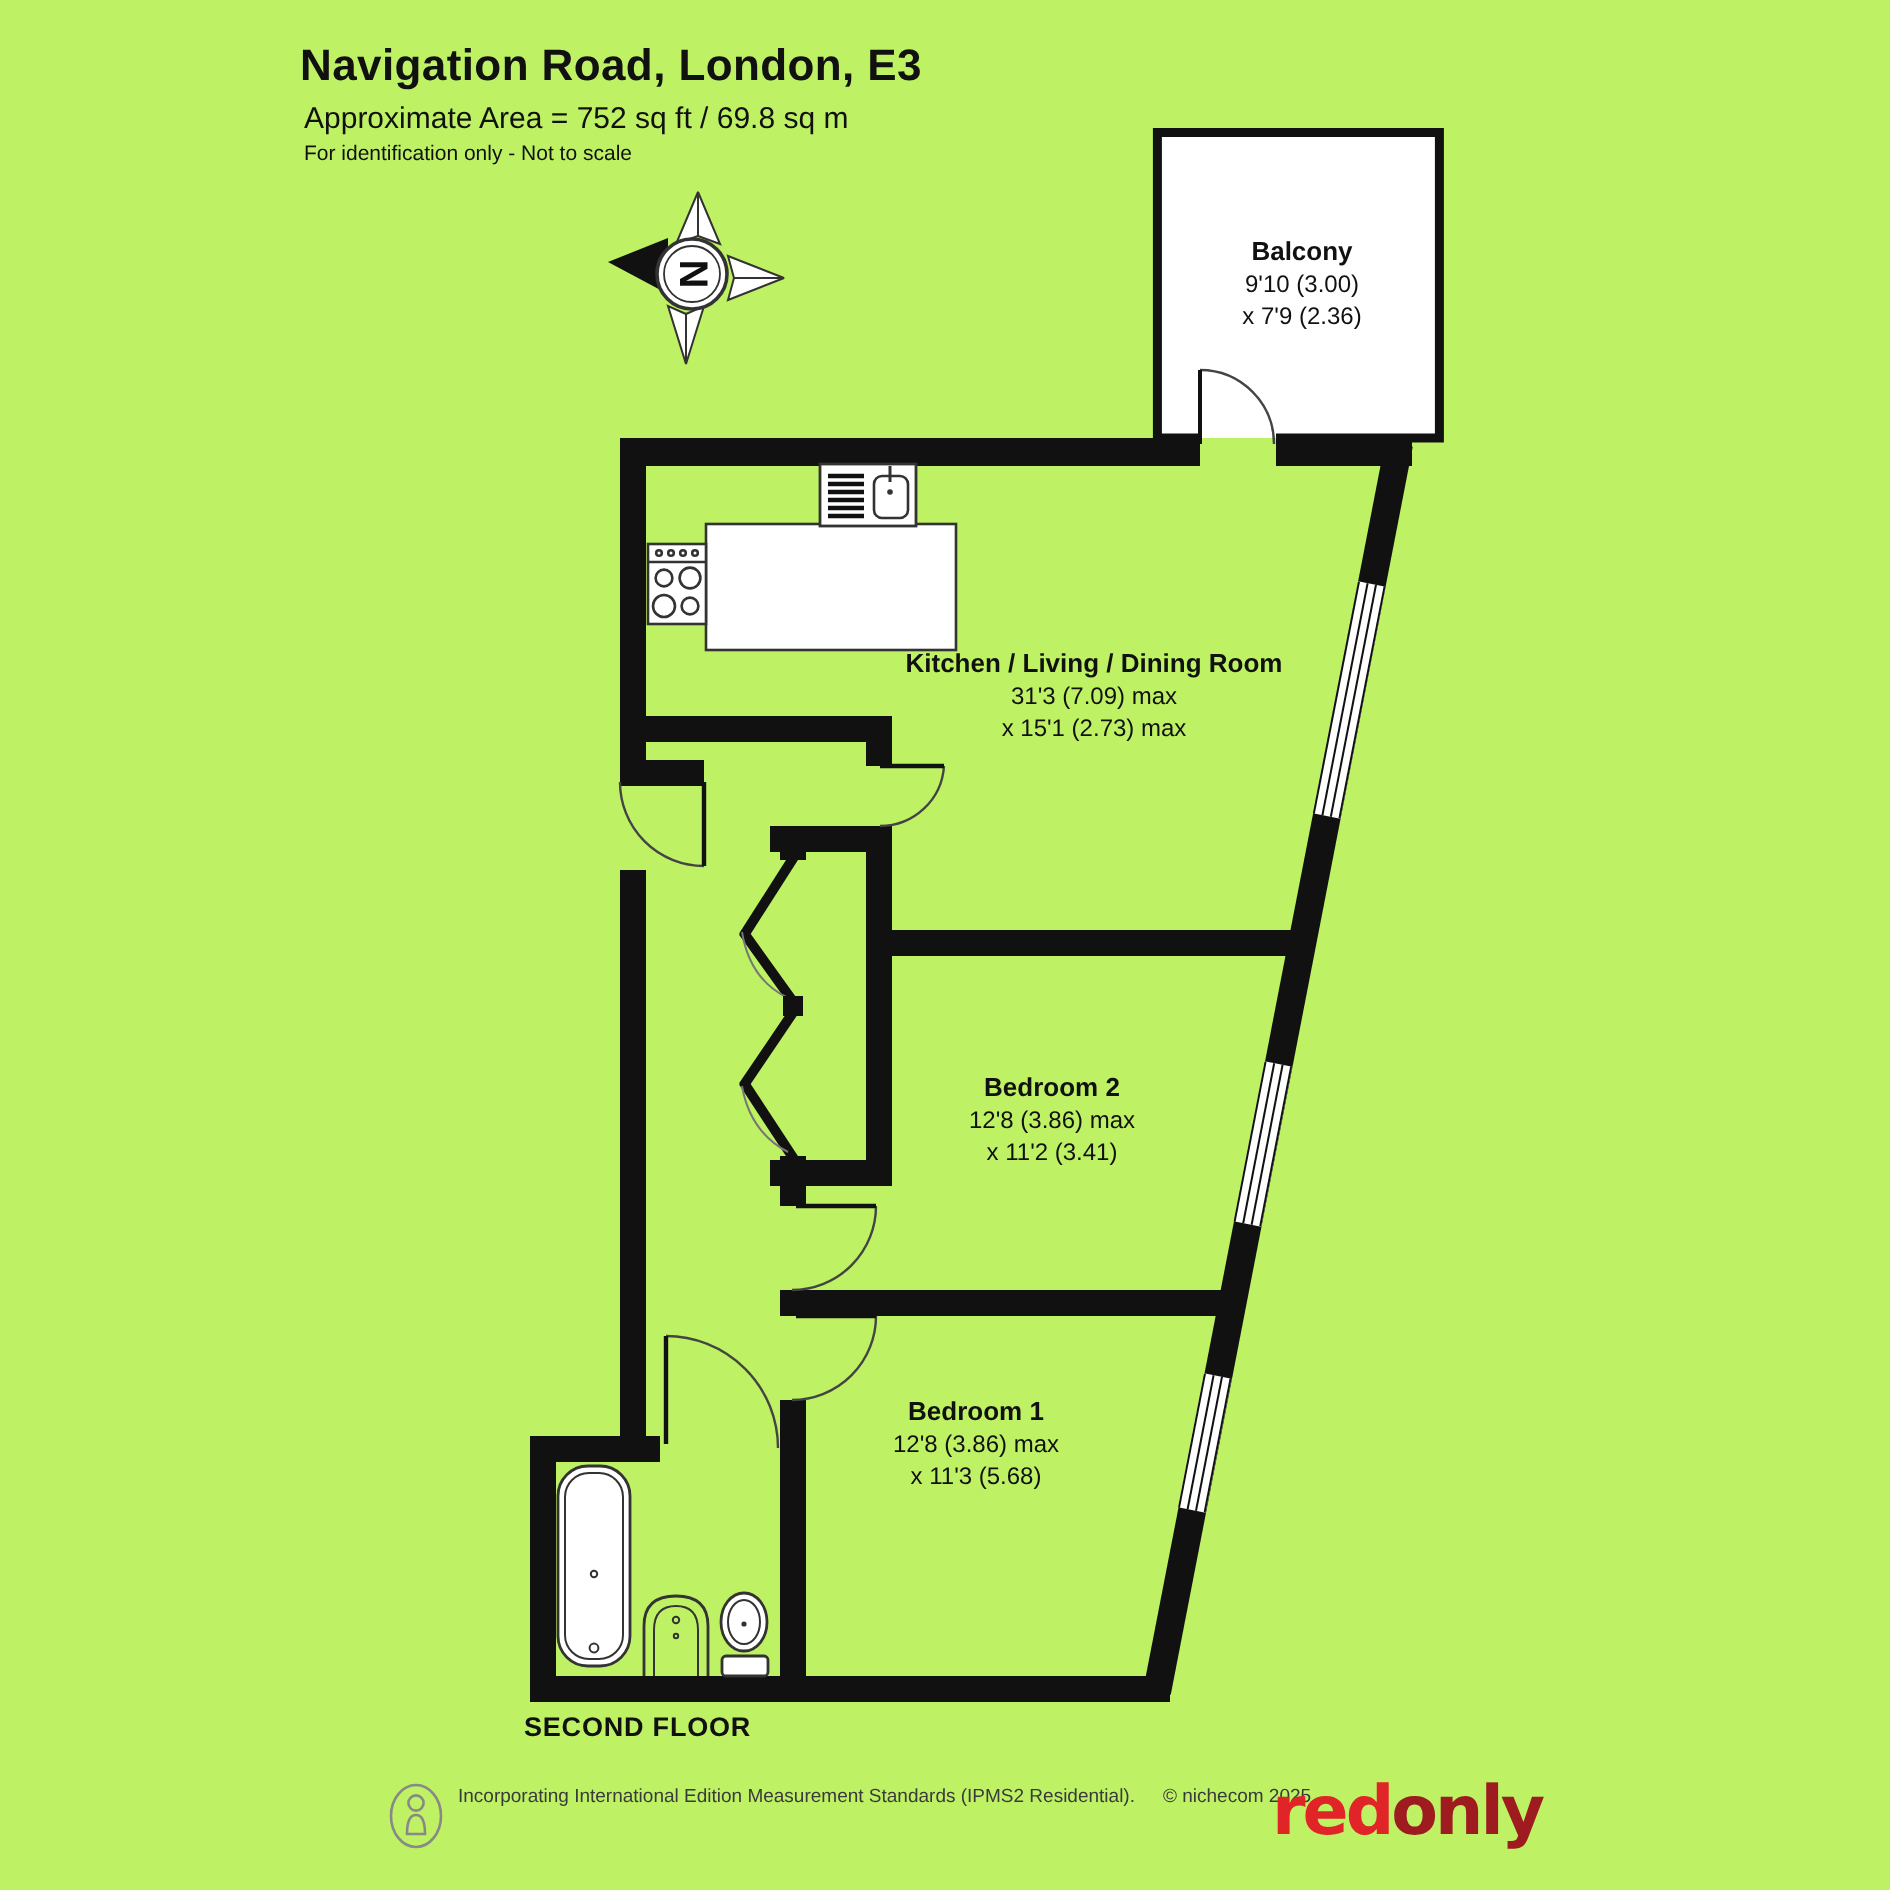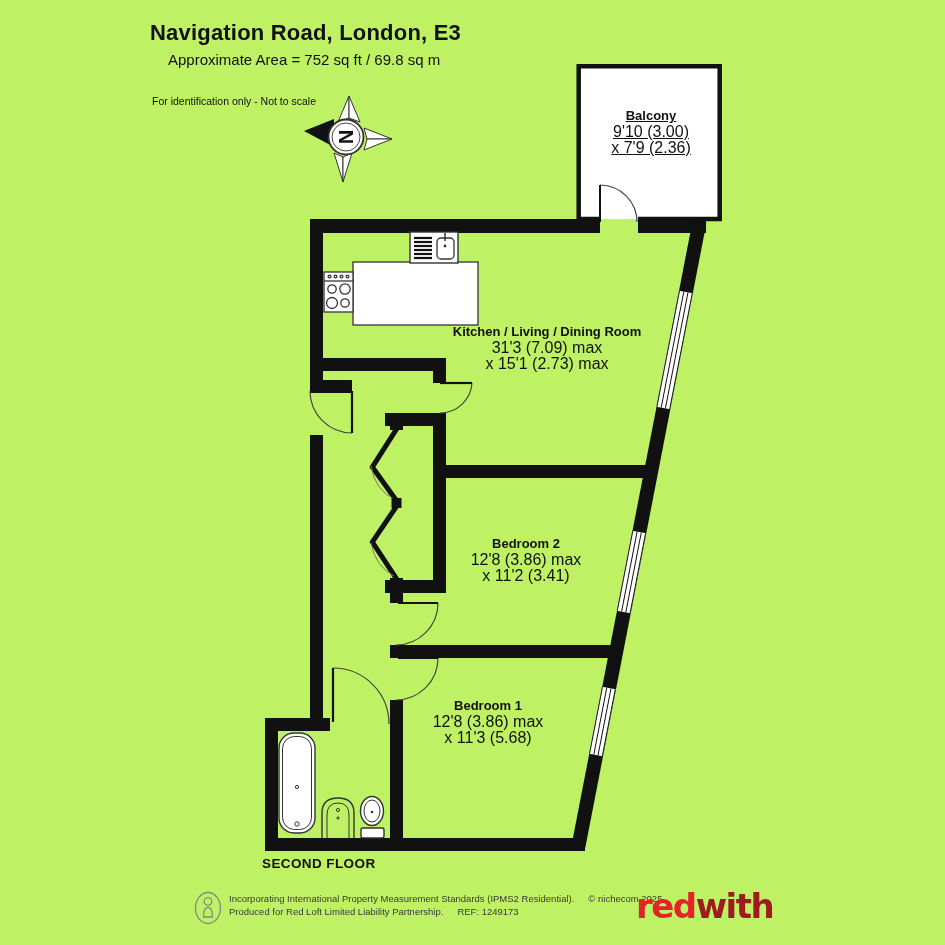--- a/index.html
+++ b/index.html
@@ -1,24 +1,24 @@
 <!DOCTYPE html>
 <html><head>
 <meta charset="utf-8">
 <style>
   html,body{margin:0;padding:0;background:#fff;}
   .canvas{position:relative;width:945px;height:945px;background:#bef264;overflow:hidden;
           font-family:"Liberation Sans",sans-serif;color:#111;}
   .title{position:absolute;left:150px;top:20px;font-size:22px;font-weight:bold;letter-spacing:.2px;}
-  .area{position:absolute;left:152px;top:51px;font-size:15px;margin-left:16px;}
-  .note{position:absolute;left:152px;top:71px;font-size:10.5px;margin-top:24px;}
+  .area{position:absolute;left:152px;top:51px;font-size:15px;}
+  .note{position:absolute;left:152px;top:71px;font-size:10.5px;}
   svg.plan{position:absolute;left:0;top:0;}
   .room-label{position:absolute;transform:translateX(-50%);text-align:center;white-space:nowrap;}
   .room-name{font-size:13px;font-weight:bold;line-height:16px;}
-  .room-dim{font-size:16px;line-height:16px;}
+  .room-dim{font-size:12px;line-height:16px;}
   .floor-label{position:absolute;left:262px;top:856px;font-size:13.5px;font-weight:bold;letter-spacing:.4px;}
   .footer-icon{position:absolute;left:194px;top:891px;}
   .footer-text{position:absolute;left:229px;top:893px;font-size:9.5px;line-height:12.5px;color:#3a3a3a;}
   .footer-row span.sep{display:inline-block;width:14px;}
   .logo{position:absolute;left:636px;top:886px;font-size:34px;font-weight:800;letter-spacing:-1.5px;
         font-family:"DejaVu Sans",sans-serif;}
   .logo .l1{color:#e02428;}
   .logo .l2{color:#9e1b20;}
 </style>
 </head>
@@ -173,21 +173,21 @@
         <polygon points="343,182 334,153 343,157"></polygon>
         <polygon points="343,182 352,153 343,157"></polygon>
       </g>
       <polygon points="304,131 334,119 334,147" fill="#111"></polygon>
       <circle cx="346" cy="137" r="17.5" fill="#fff" stroke="#333" stroke-width="1.8"></circle>
       <circle cx="346" cy="137" r="14" fill="none" stroke="#333" stroke-width="0.9"></circle>
       <text x="346" y="137" transform="rotate(90 346 137)" text-anchor="middle" dominant-baseline="central" font-family="Liberation Sans, sans-serif" font-size="20" font-weight="bold" fill="#111">N</text>
     </g>
   </svg>
 
-  <div class="room-label" style="left:651px;top:108px;text-decoration:underline;">
+  <div class="room-label" style="left:651px;top:118px;">
     <div class="room-name">Balcony</div>
     <div class="room-dim">9'10 (3.00)</div>
     <div class="room-dim">x 7'9 (2.36)</div>
   </div>
   <div class="room-label" style="left:547px;top:324px;">
     <div class="room-name">Kitchen / Living / Dining Room</div>
     <div class="room-dim">31'3 (7.09) max</div>
     <div class="room-dim">x 15'1 (2.73) max</div>
   </div>
   <div class="room-label" style="left:526px;top:536px;">
@@ -205,21 +205,18 @@
 
   <div class="footer-icon">
     <svg width="28" height="34" viewBox="0 0 28 34">
       <ellipse cx="14" cy="17" rx="12.5" ry="15.5" fill="none" stroke="#888" stroke-width="1.3"></ellipse>
       <circle cx="14" cy="10.5" r="3.8" fill="none" stroke="#888" stroke-width="1.3"></circle>
       <path d="M 9.5 26 Q 9.5 16.5 14 16.5 Q 18.5 16.5 18.5 26 Z" fill="none" stroke="#888" stroke-width="1.3"></path>
     </svg>
   </div>
   <div class="footer-text">
     <div class="footer-row">
-      <span>Incorporating International Property Measurement Standards (IPMS2 Residential).</span><span class="sep"></span><span>© nichecom 2025.</span>
+      <span>Incorporating International Edition Measurement Standards (IPMS2 Residential).</span><span class="sep"></span><span>© nichecom 2025.</span>
     </div>
-    <div class="footer-row">
-      <span>Produced for Red Loft Limited Liability Partnership.</span><span class="sep"></span><span>REF:  1249173</span>
-    </div>
-  </div>
-  <div class="logo"><span class="l1">red</span><span class="l2">with</span></div>
+  </div>
+  <div class="logo"><span class="l1">red</span><span class="l2">only</span></div>
 
 </div>
 
 </body></html>

